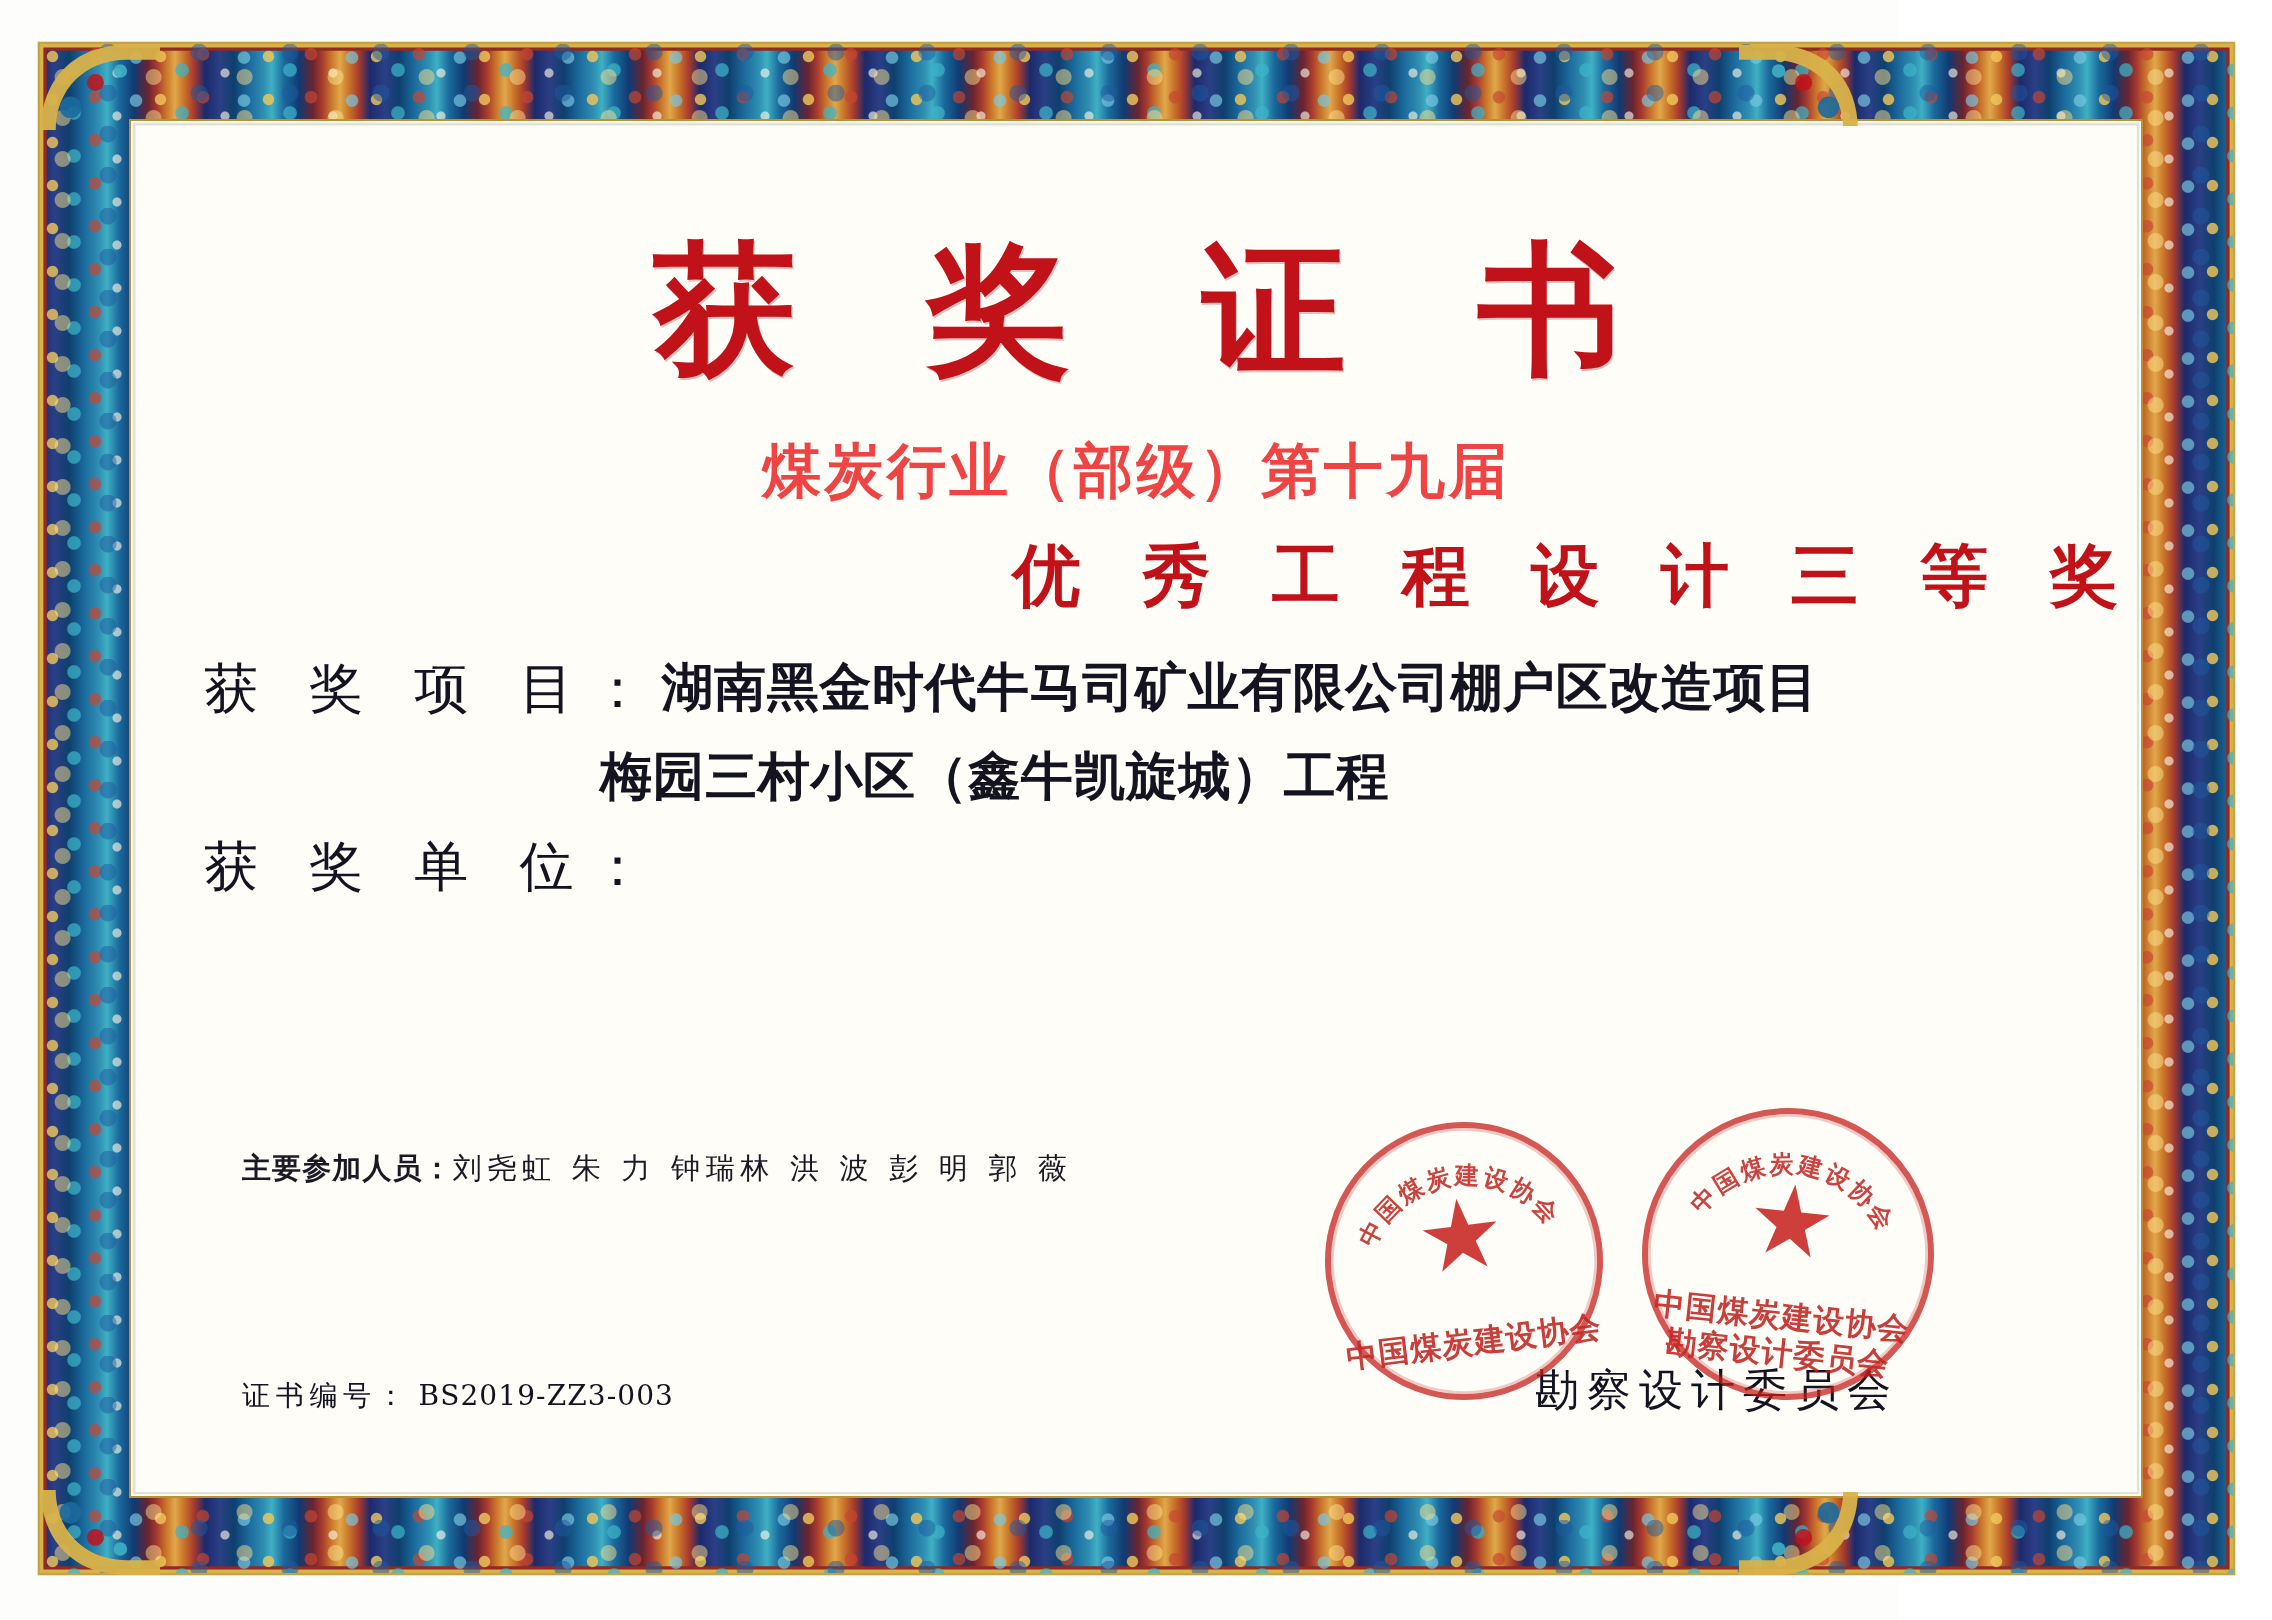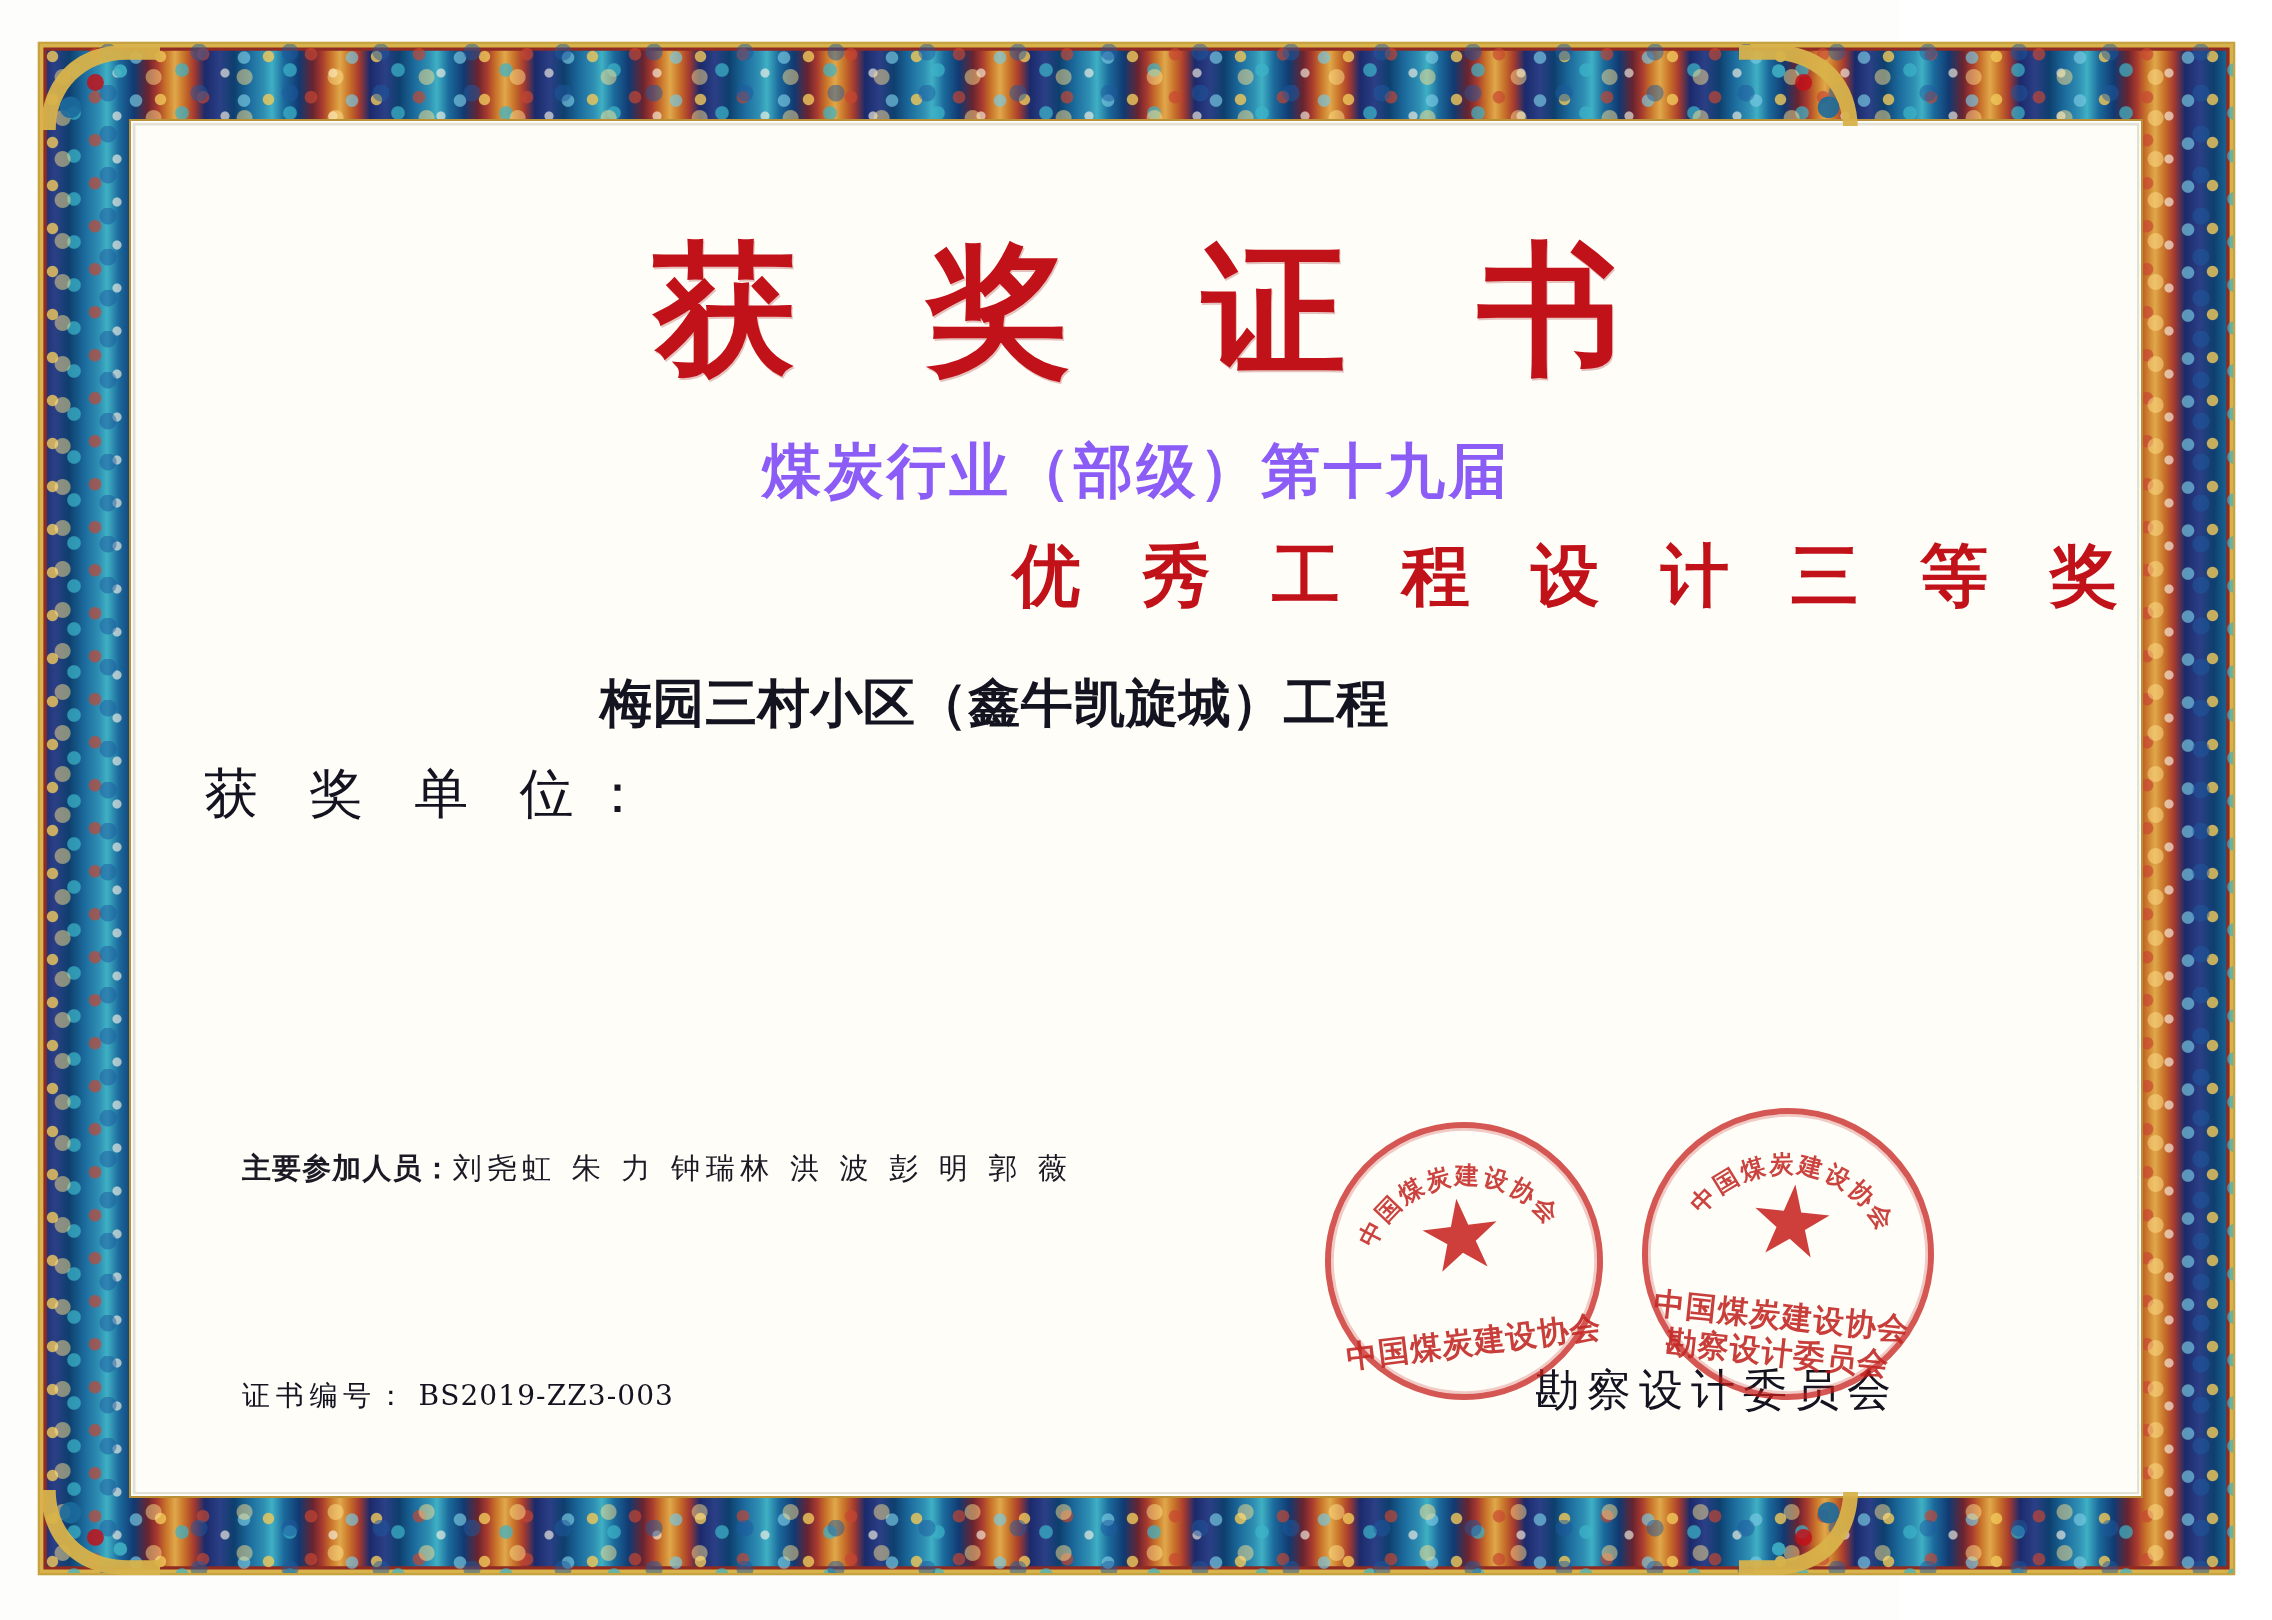--- a/index.html
+++ b/index.html
@@ -122,21 +122,21 @@
     line-height: 1.05;
     text-shadow: 1.1px 1.7px 0 rgba(150,20,14,0.25);
   }
 
   
   .sub-line-1 {
     position: absolute;
     left: 0; right: 0;
     top: 306px;
     text-align: center;
-    color: #8b5cf6;
+    color: #ef4444;
     font-weight: 700;
     font-size: 59px;
     letter-spacing: 3.4px;
   }
   .sub-line-2 {
     position: absolute;
     left: 0; right: 0;
     top: 405px;
     text-align: right;
     color: #c1121a;
@@ -329,20 +329,24 @@
   <div id="content">
 
     <div class="main-title">获 奖 证 书</div>
 
     <div class="sub-line-1">煤炭行业（部级）第十九届</div>
 
     <div class="sub-line-2">优 秀 工 程 设 计 三 等 奖</div>
 
     <div class="field-block">
 
+      <div class="field-row">
+        <span class="field-label">获 奖 项 目：</span>
+        <span class="field-value">湖南黑金时代牛马司矿业有限公司棚户区改造项目</span>
+      </div>
       <div class="field-value cont">梅园三村小区（鑫牛凯旋城）工程</div>
 
       <div class="field-row">
         <span class="field-label">获 奖 单 位：</span>
       </div>
 
     </div>
 
     <div class="participants">
       <div>

